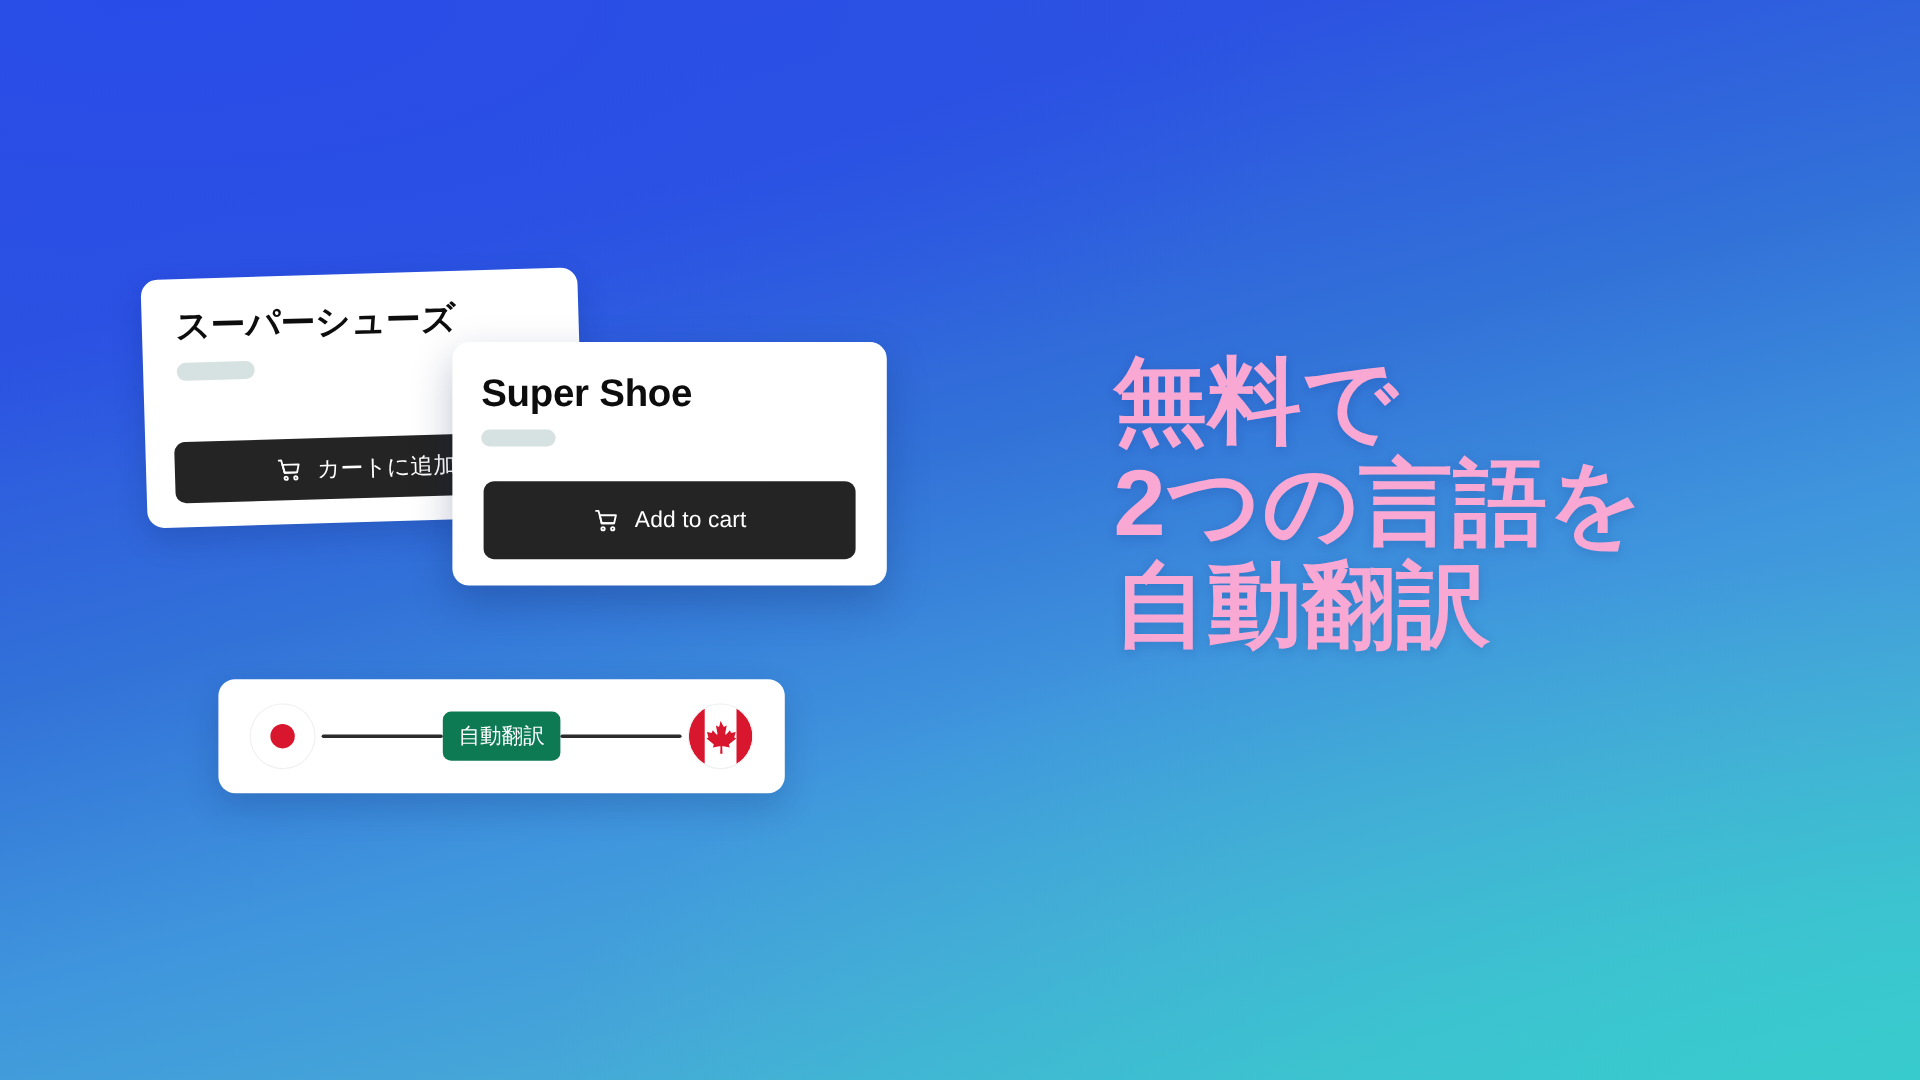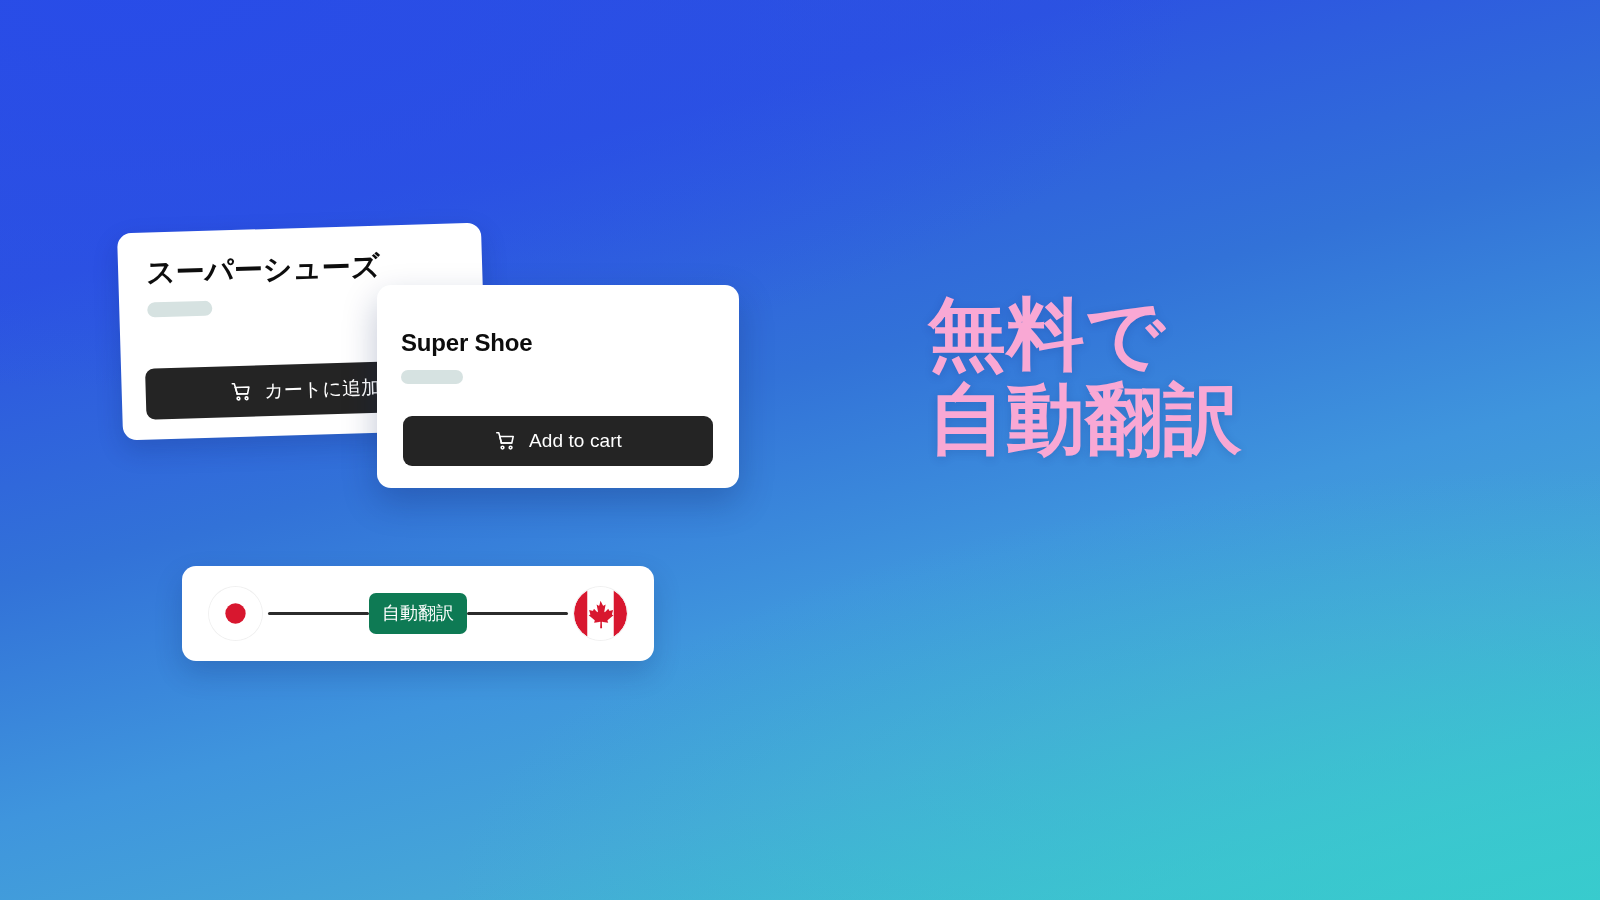--- a/index.html
+++ b/index.html
@@ -76,43 +76,42 @@
     color: #0d0d0d;
     font-weight: 700;
     letter-spacing: -0.2px;
     line-height: 1;
     white-space: nowrap;
   }
   .card-back .product-title {
     font-size: 29px;
   }
   .card-front .product-title {
-    font-size: 24px;
-    margin-top: 20px;
+    font-size: 32px;
   }
 
   .meta-pill {
     margin-top: 15px;
     width: 65px;
     height: 15px;
     border-radius: 9px;
     background: #d6e2e1;
   }
   .card-front .meta-pill {
     width: 62px;
     height: 14px;
     margin-top: 15px;
   }
 
   .cart-button {
     position: absolute;
     left: 26px;
     right: 26px;
     bottom: 22px;
-    height: 50px;
+    height: 65px;
     border: none;
     border-radius: 9px;
     background: #242424;
     color: #ffffff;
     display: flex;
     align-items: center;
     justify-content: center;
     gap: 13px;
     cursor: pointer;
     padding: 0;
@@ -274,16 +273,17 @@
           <rect x="0" y="0" width="15" height="60" fill="#d8172f"></rect>
           <rect x="45" y="0" width="15" height="60" fill="#d8172f"></rect>
           <path fill="#d8172f" d="M30 15.5l2.6 5.2c.3.6.8.5 1.3.2l1.9-1 -1.4 7.4c-.3 1.4.6 1.4 1.1.8l3.3-3.6 .9 2c.2.5.6.4 1.2.3l3.4-.7 -1.2 4.2c-.2.7-.3 1 .3 1.2l1.3.6 -6.4 5.2c-.6.5-.4 .7-.2 1.5l .6 1.8 -6-1.1c-.7-.2-1.2-.2-1.2 .4l .3 6.7h-2.2l .3-6.7c0-.6-.5-.6-1.2-.4l-6 1.1 .6-1.8c.2-.8 .4-1-.2-1.5l-6.4-5.2 1.3-.6c.6-.2 .5-.5 .3-1.2l-1.2-4.2 3.4 .7c.6 .1 1 .2 1.2-.3l .9-2 3.3 3.6c.5 .6 1.4 .6 1.1-.8l-1.4-7.4 1.9 1c.5 .3 1 .4 1.3-.2z"></path>
         </g>
       </svg>
     </div>
   </div>
 
   <div class="headline">
     <span class="hl-line">無料で</span>
+    <span class="hl-line">2つの言語を</span>
     <span class="hl-line">自動翻訳</span>
   </div>
 
 </div>
 
 </body></html>

